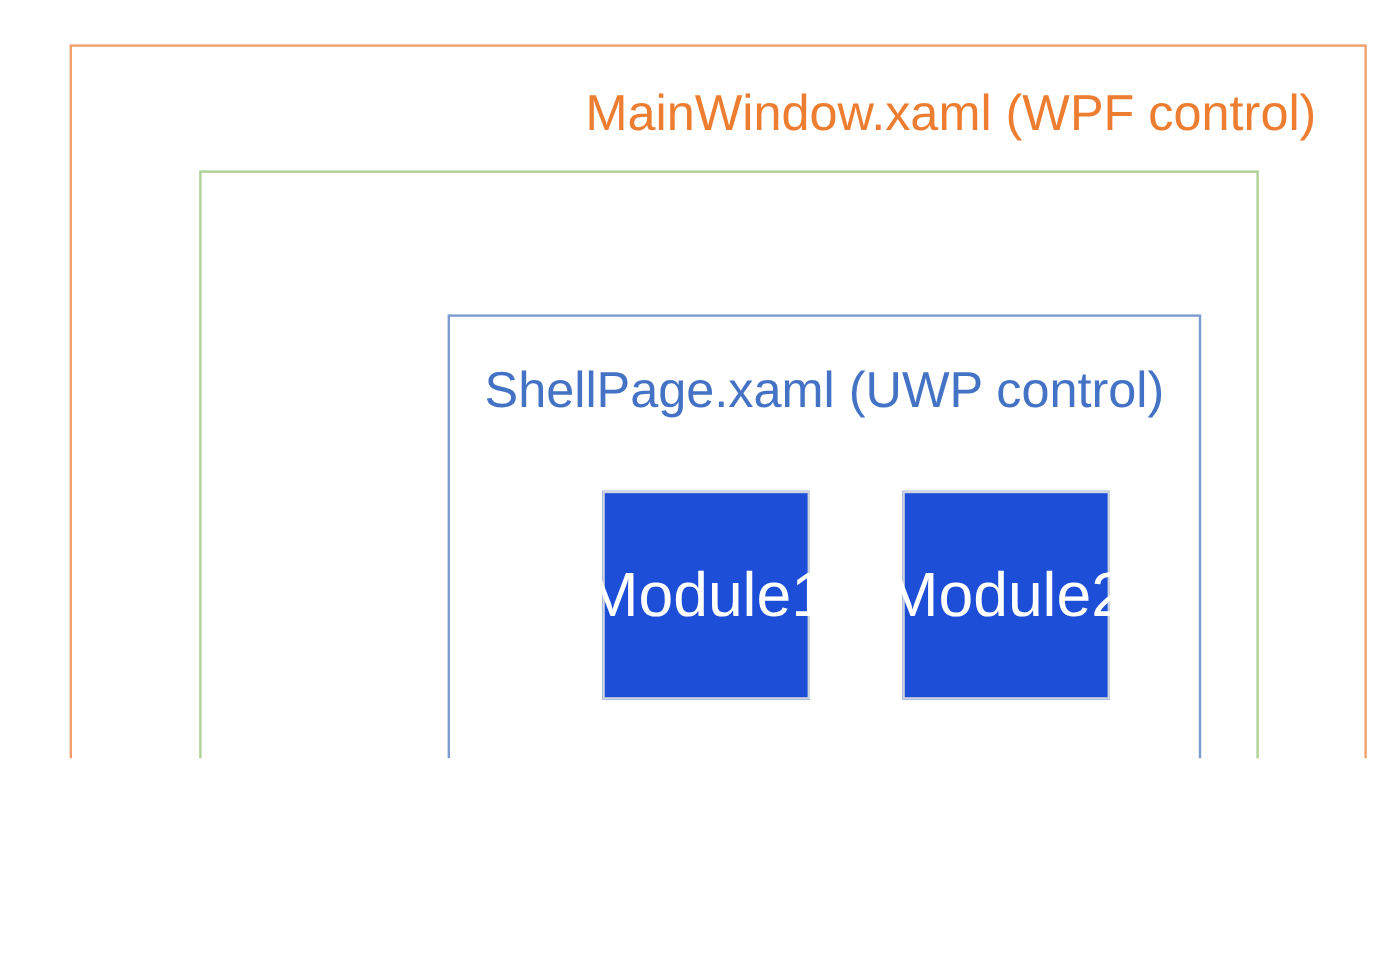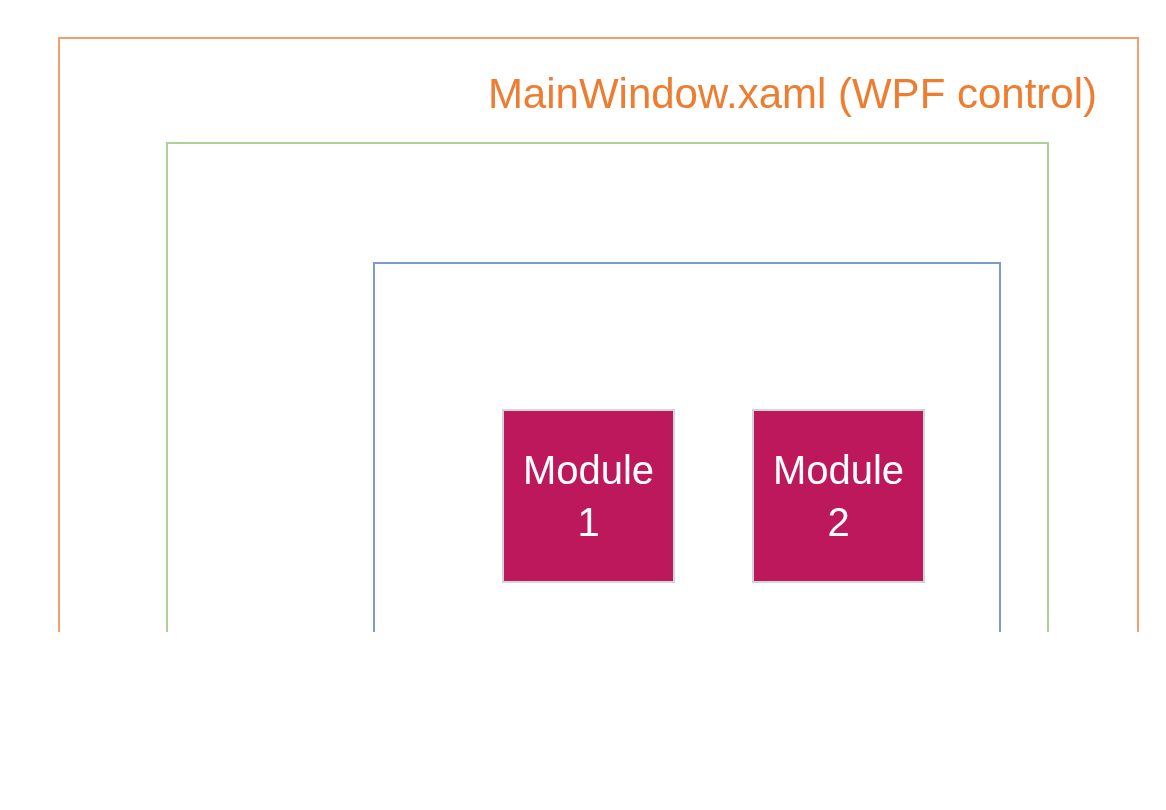--- a/index.html
+++ b/index.html
@@ -65,46 +65,47 @@
     top: 36px;
     text-align: center;
     color: #4472C4;
   }
   .module {
     position: absolute;
     top: 145px;
     width: 173px;
     height: 174px;
     box-sizing: border-box;
-    background: #be185d;
+    background: #1d4ed8;
     border: 2px solid #CFD5DF;
     color: #FFFFFF;
     display: flex;
-    flex-direction: column;
+    flex-direction: row;
     align-items: center;
     justify-content: center;
     text-align: center;
-    font-size: 40px;
+    font-size: 52px;
     line-height: 52px;
   }
   .module-1 { left: 127px; }
   .module-2 { left: 377px; }
   .module span { display: block; }
 </style>
 </head>
 <body>
 
 <div class="canvas">
 
   <div class="box box-outer">
     <div class="label label-outer">MainWindow.xaml (WPF control)</div>
 
     <div class="box box-host">
 
       <div class="box box-shell">
+        <div class="label label-shell">ShellPage.xaml (UWP control)</div>
 
         <div class="module module-1">
           <span>Module</span>
           <span>1</span>
         </div>
 
         <div class="module module-2">
           <span>Module</span>
           <span>2</span>
         </div>

